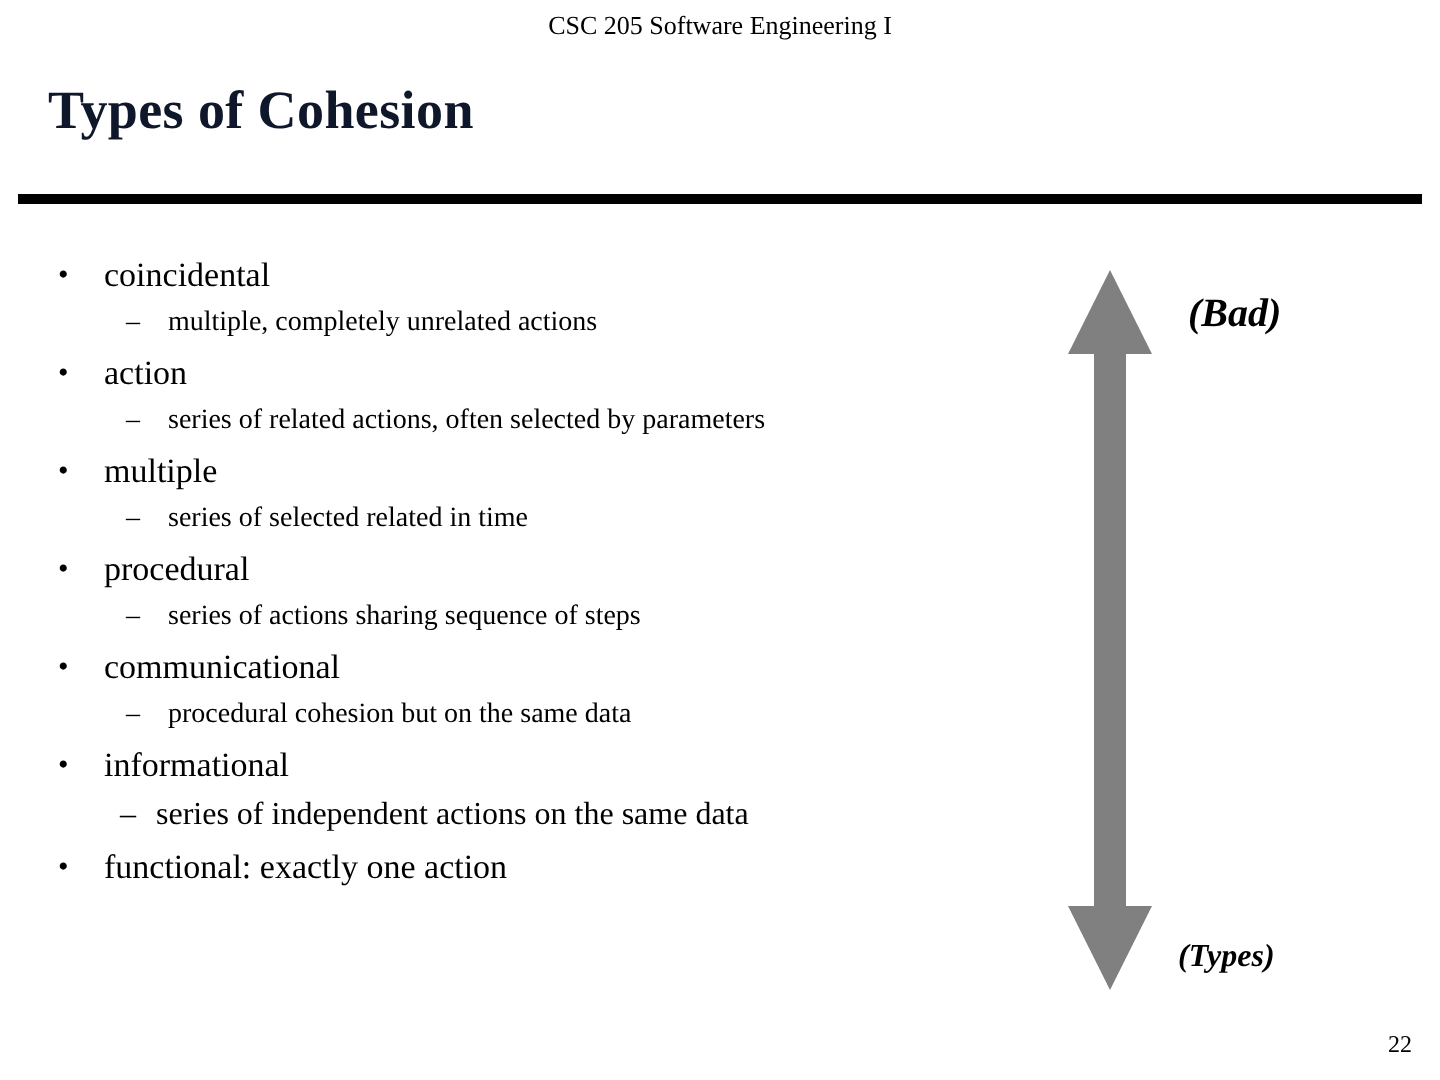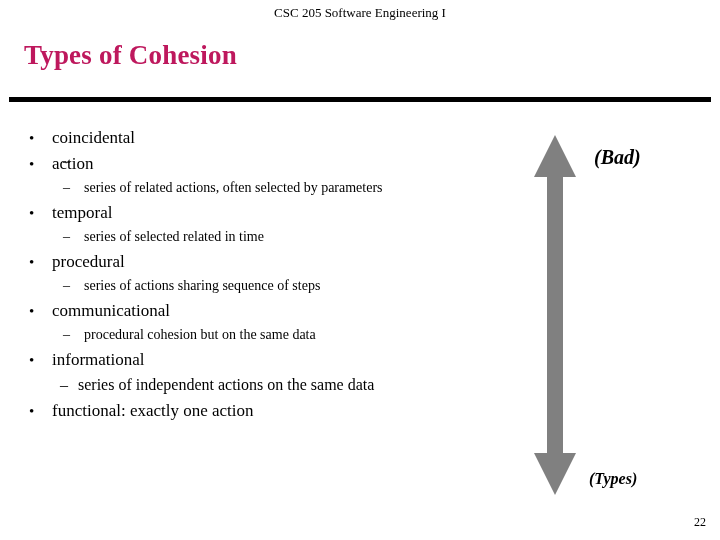--- a/index.html
+++ b/index.html
@@ -31,21 +31,21 @@
     color: #000000;
   }
   .title {
     position: absolute;
     top: 40px;
     left: 24px;
     font-family: "Liberation Serif", serif;
     font-weight: bold;
     font-size: 27px;
     letter-spacing: 0.2px;
-    color: #be185d;
+    color: #0f172a;
   }
   .title-rule {
     position: absolute;
     top: 97px;
     left: 9px;
     width: 702px;
     height: 5px;
     background: #000000;
   }
   .content {
@@ -140,34 +140,35 @@
   <div class="title-rule"></div>
 
   <div class="content">
 
     <div class="l1">
       <span class="bullet">•</span>
       <span>coincidental</span>
     </div>
     <div class="l2">
       <span class="dash">–</span>
+      <span>multiple, completely unrelated actions</span>
     </div>
 
     <div class="l1">
       <span class="bullet">•</span>
       <span>action</span>
     </div>
     <div class="l2">
       <span class="dash">–</span>
       <span>series of related actions, often selected by parameters</span>
     </div>
 
     <div class="l1">
       <span class="bullet">•</span>
-      <span>temporal</span>
+      <span>multiple</span>
     </div>
     <div class="l2">
       <span class="dash">–</span>
       <span>series of selected related in time</span>
     </div>
 
     <div class="l1">
       <span class="bullet">•</span>
       <span>procedural</span>
     </div>

